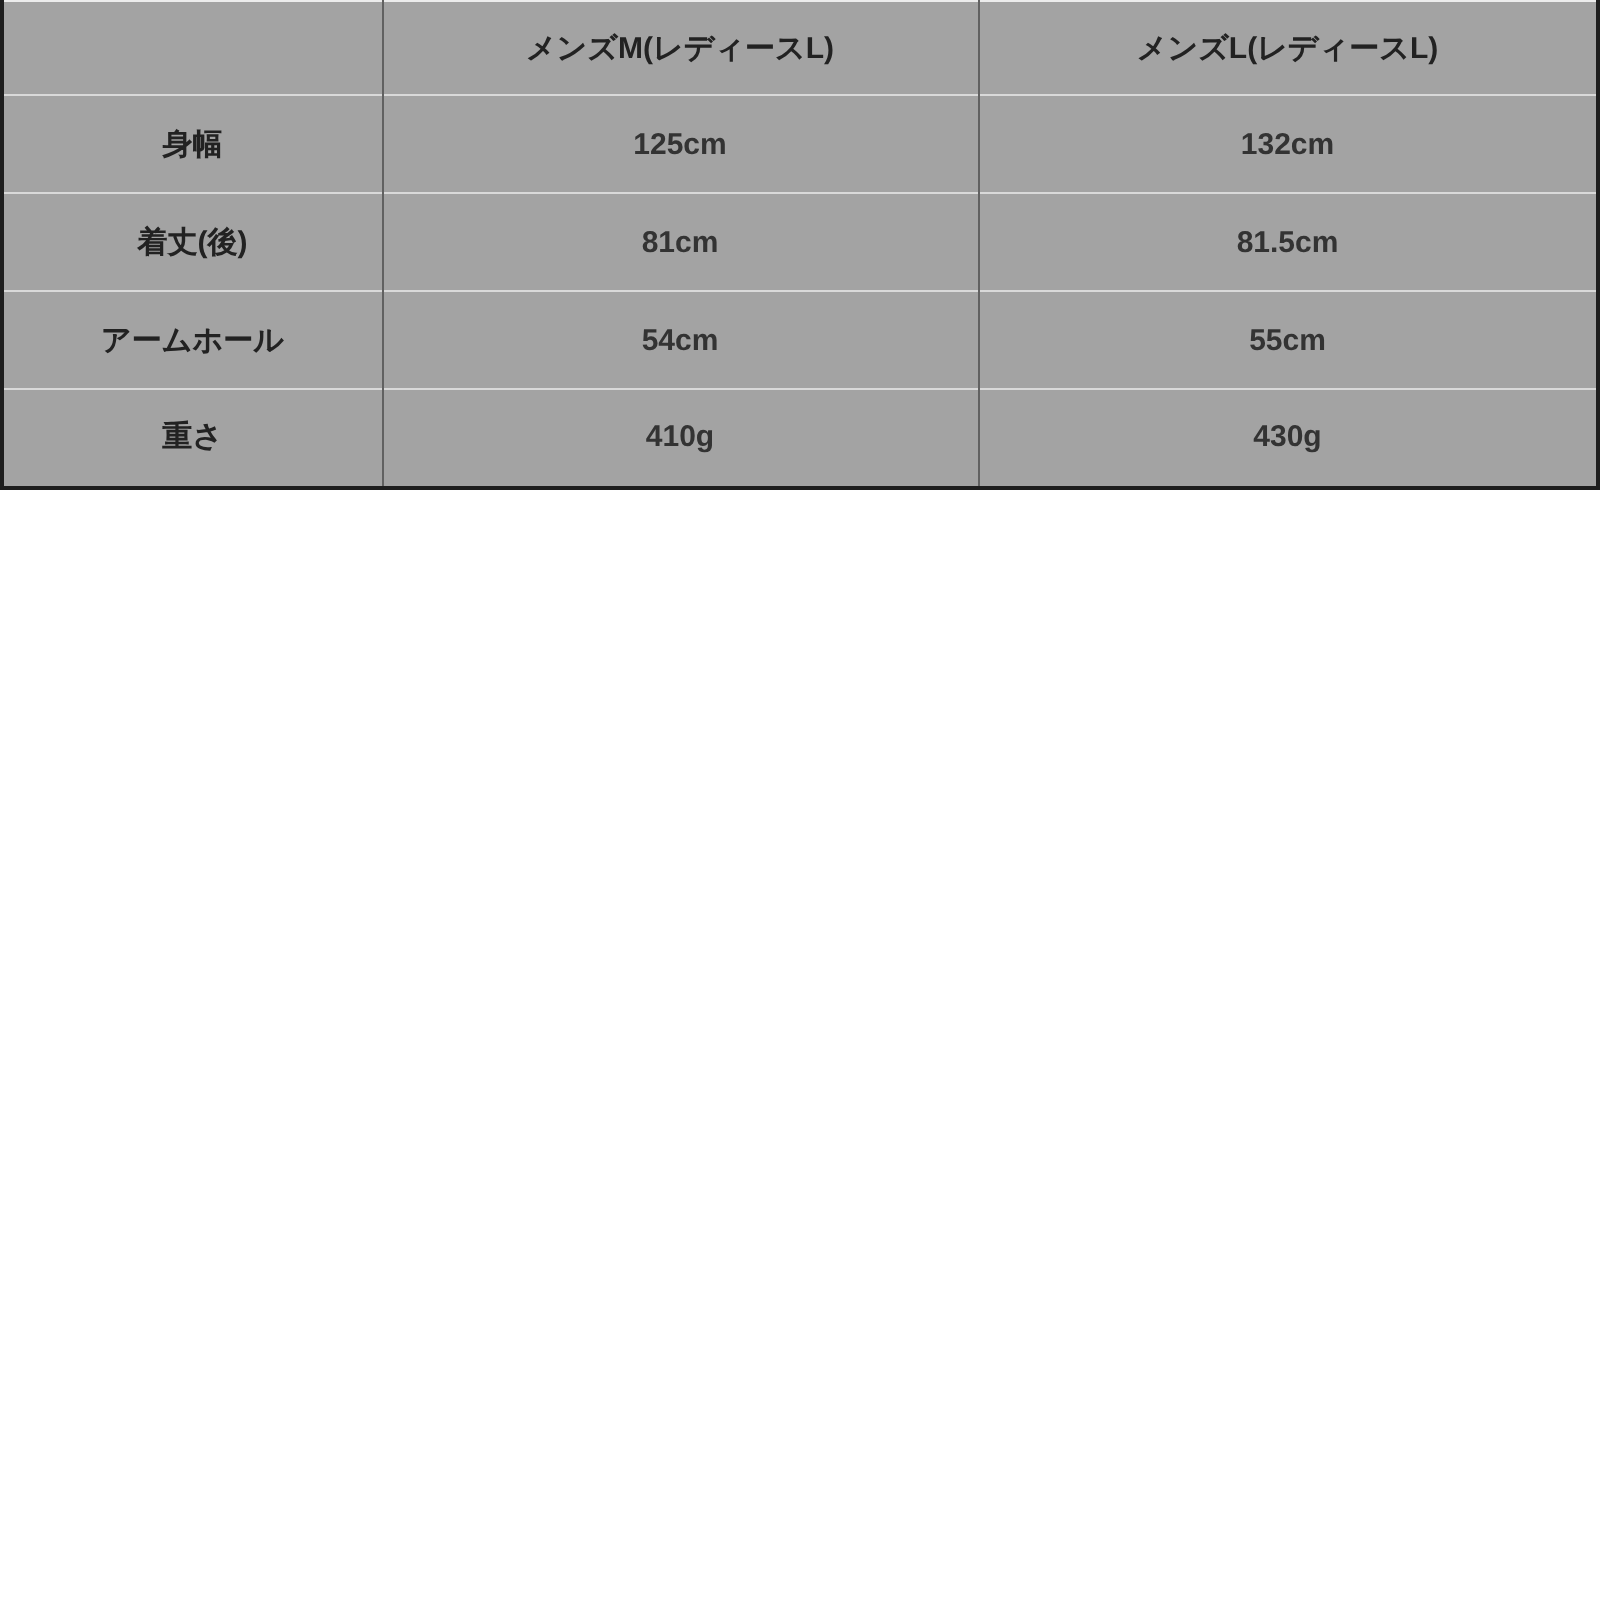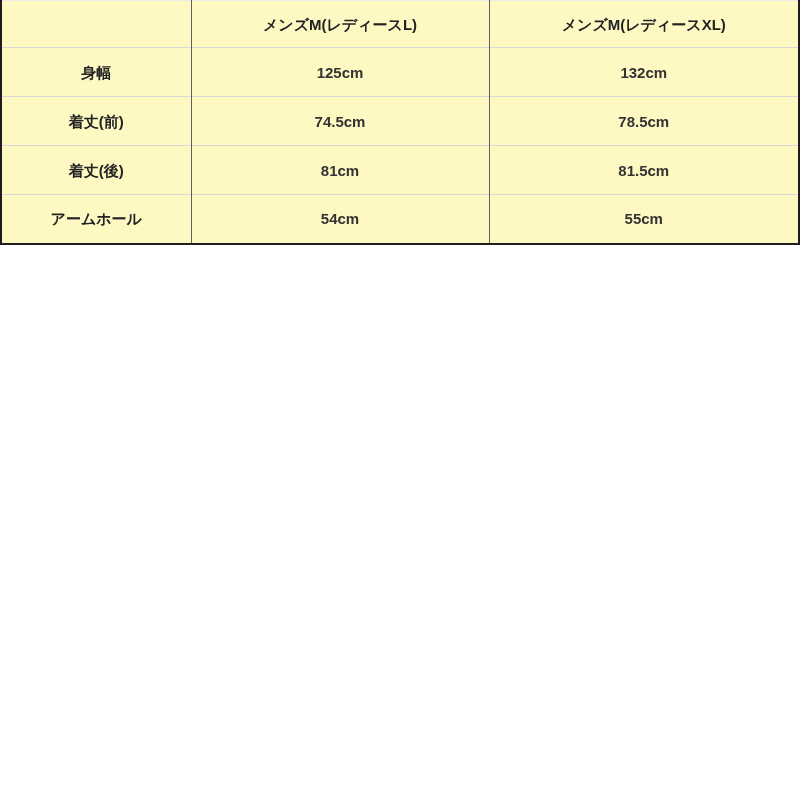--- a/index.html
+++ b/index.html
@@ -14,21 +14,21 @@
     font-family: "Liberation Sans", "DejaVu Sans", sans-serif;
   }
   table.size-chart {
     width: 800px;
     table-layout: fixed;
     border-collapse: collapse;
     border-top: 1px solid #ececec;
     border-left: 2px solid #1e1e1e;
     border-right: 2px solid #1e1e1e;
     border-bottom: 2px solid #1e1e1e;
-    background: #fef9c3;
+    background: #a3a3a3;
   }
   col.c-label { width: 190px; }
   col.c-m     { width: 298px; }
   col.c-l     { width: 310px; }
 
   .size-chart th, .size-chart td {
     padding: 0;
     text-align: center;
     vertical-align: middle;
     font-size: 15px;
@@ -66,38 +66,38 @@
 <table class="size-chart">
   <colgroup>
     <col class="c-label">
     <col class="c-m">
     <col class="c-l">
   </colgroup>
   <thead>
     <tr>
       <th></th>
       <th>メンズM(レディースL)</th>
-      <th>メンズM(レディースXL)</th>
+      <th>メンズL(レディースL)</th>
     </tr>
   </thead>
   <tbody>
     <tr>
       <th>身幅</th>
       <td>125cm</td>
       <td>132cm</td>
-    </tr>
-    <tr>
-      <th>着丈(前)</th>
-      <td>74.5cm</td>
-      <td>78.5cm</td>
     </tr>
     <tr>
       <th>着丈(後)</th>
       <td>81cm</td>
       <td>81.5cm</td>
     </tr>
     <tr>
       <th>アームホール</th>
       <td>54cm</td>
       <td>55cm</td>
     </tr>
+    <tr>
+      <th>重さ</th>
+      <td>410g</td>
+      <td>430g</td>
+    </tr>
   </tbody>
 </table>
 
 </body></html>

